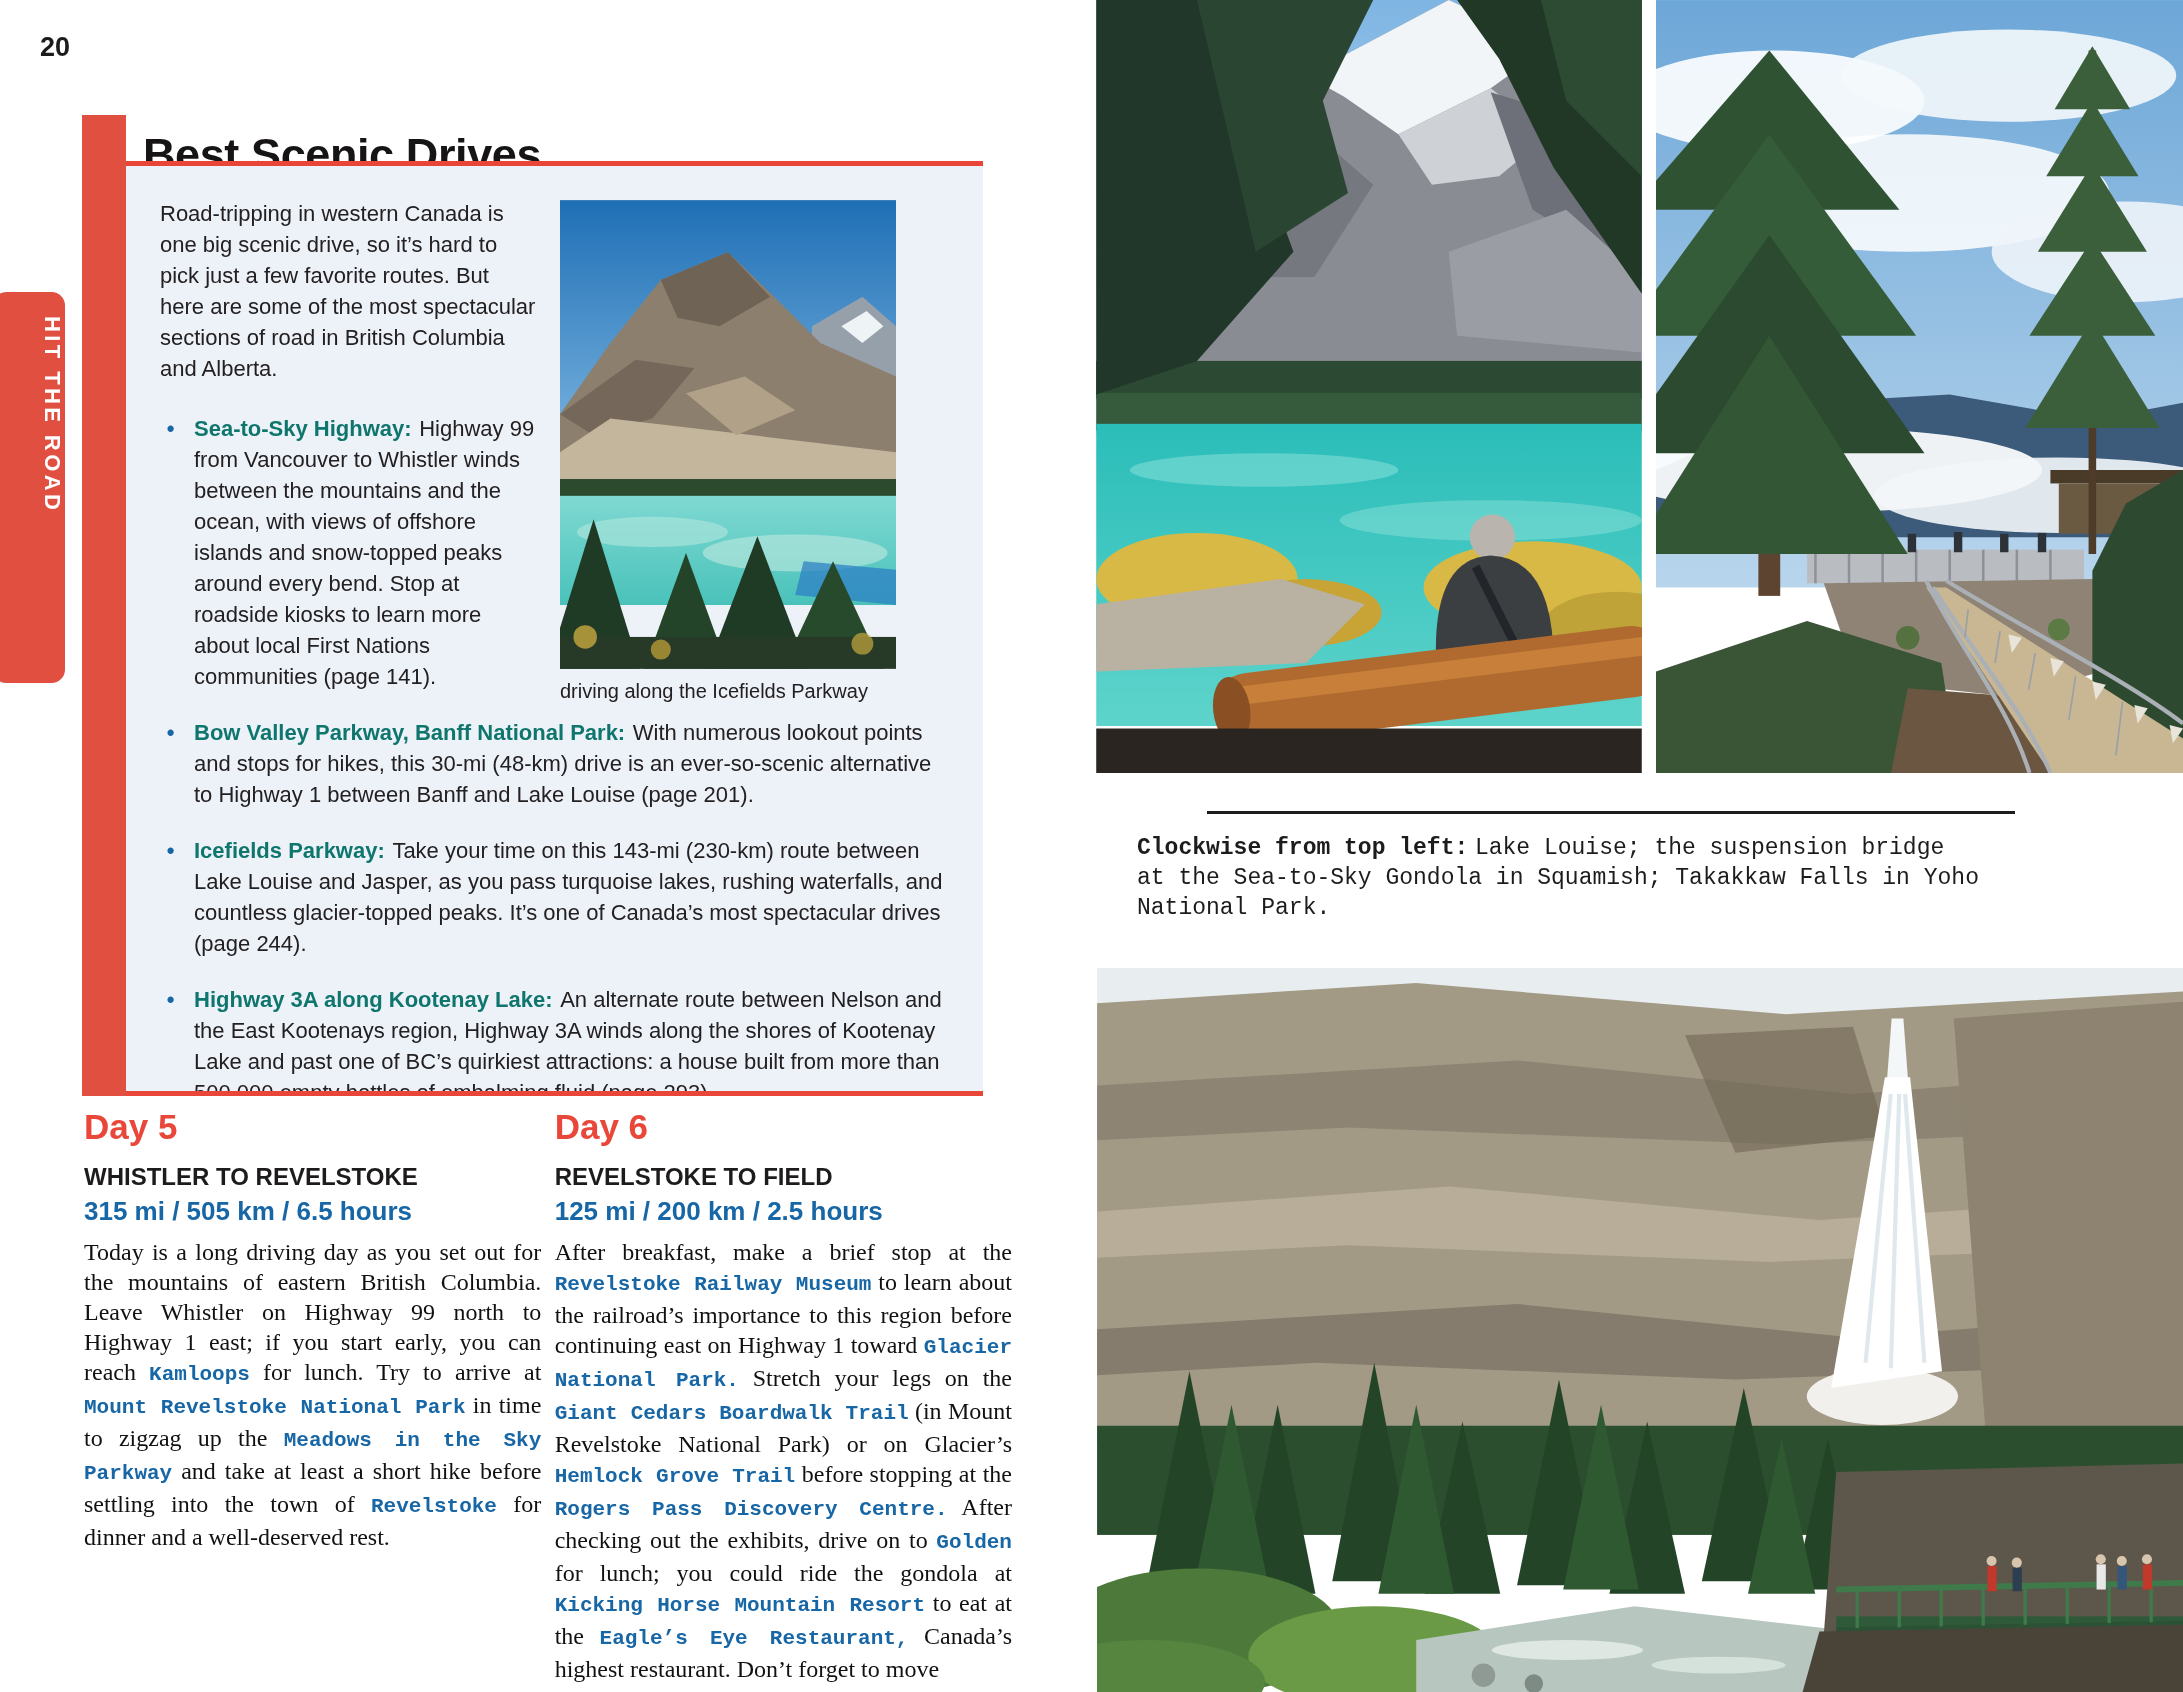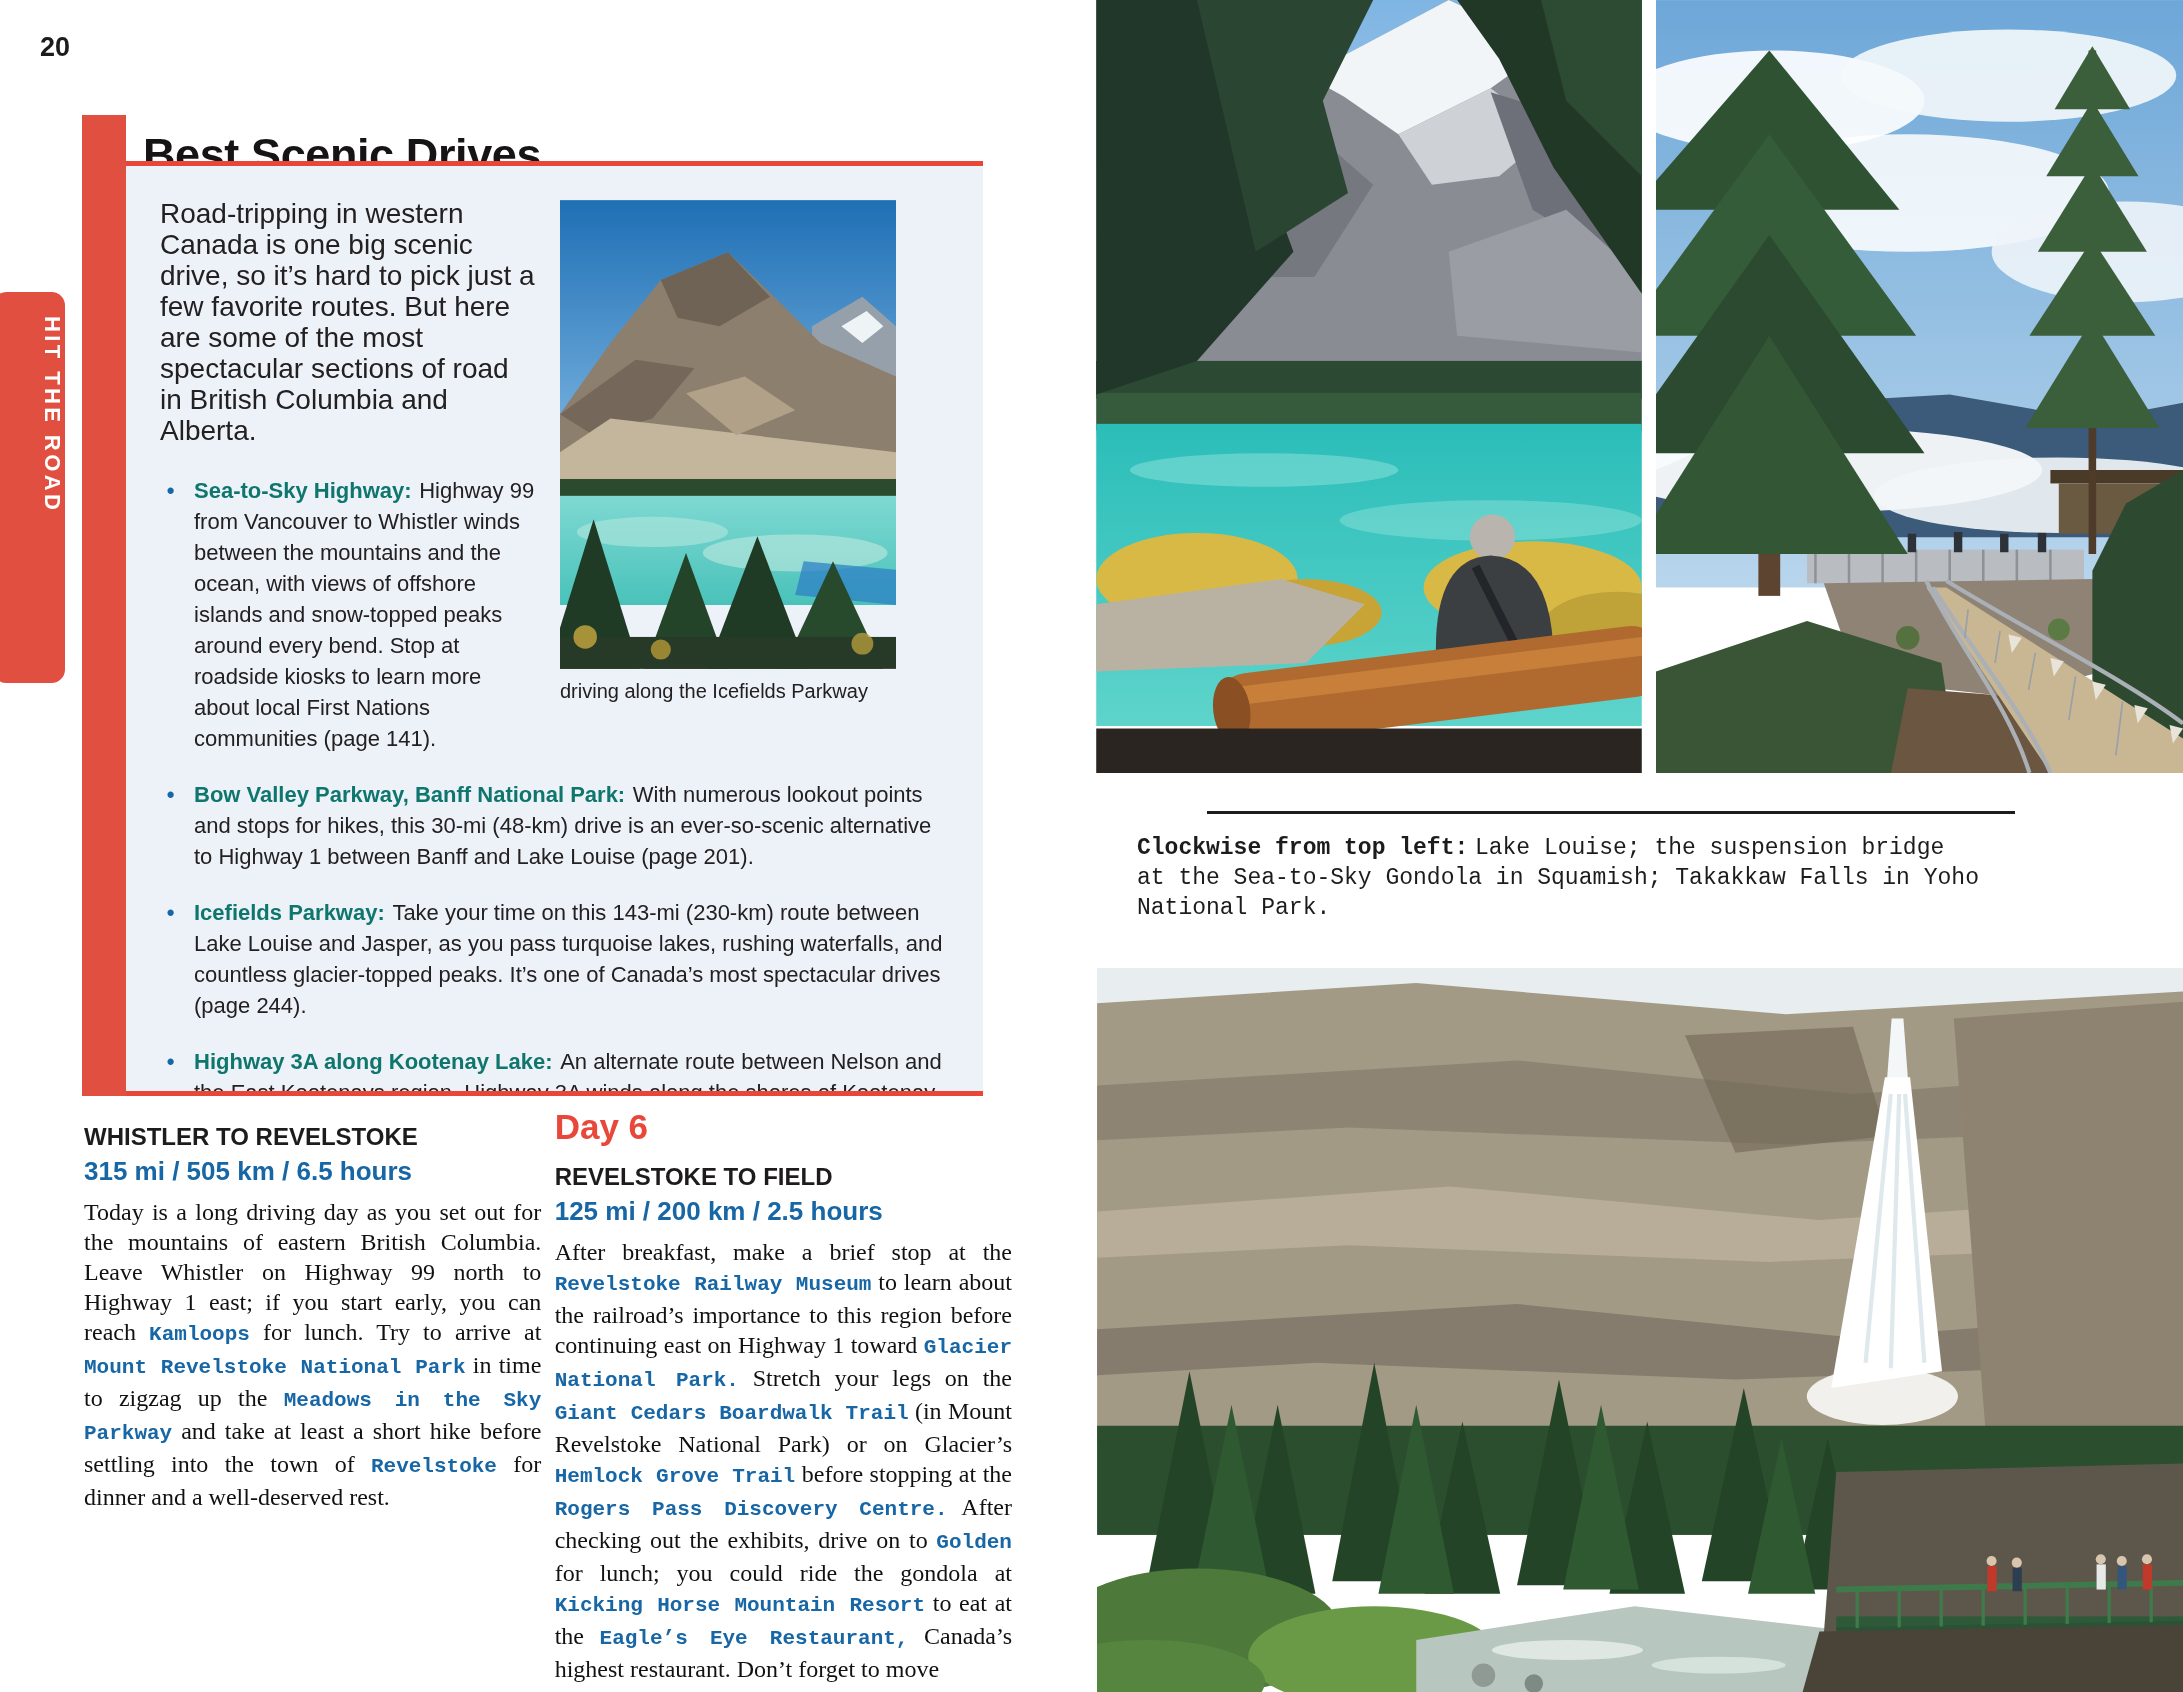--- a/index.html
+++ b/index.html
@@ -28,21 +28,21 @@
   
   .feature-box{
     position:absolute;left:126px;top:161px;width:857px;height:935px;
     box-sizing:border-box;background:#edf1f8;
     border-top:5px solid #e84638;border-bottom:5px solid #e84638;
     padding:32px 35px 25px 34px;overflow:hidden;
   }
   .feature-box figure{float:right;width:388px;margin:1.7px 0 8.4px 22px;padding:0;}
   .feature-box figure svg{display:block;width:336px;height:469px;}
   .photo-cap{font-size:20px;color:#232022;margin-top:11.8px;}
-  .intro{font-size:28px;line-height:31px;margin:0 0 28.6px 0;}
+  .intro{font-size:22px;line-height:31px;margin:0 0 28.6px 0;}
   ul.drive-list{list-style:none;margin:0;padding:0;}
   ul.drive-list li{position:relative;padding-left:34px;margin-bottom:25px;font-size:22px;line-height:31px;}
   .bullet-dot{position:absolute;left:6.7px;top:0;color:#1766a5;font-weight:bold;}
   .b-lead{color:#0f766e;font-weight:bold;margin-right:7.6px;}
   
   .days{position:absolute;left:84px;top:1107px;width:928px;display:flex;gap:13.4px;}
   .day-col{width:458px;}
   .day-title{color:#e8473a;font-size:35px;font-weight:bold;margin:0 0 6.7px 0;}
   .day-route{font-size:24px;font-weight:bold;color:#1d1b1c;margin:16px 0 5px 0;}
   .day-stats{font-size:26px;font-weight:bold;color:#1766a5;margin:0 0 10px 0;}
@@ -128,20 +128,21 @@
       <span class="bullet-dot">•</span><span class="b-lead">Icefields Parkway:</span><span>Take your time on this 143-mi (230-km) route between Lake Louise and Jasper, as you pass turquoise lakes, rushing waterfalls, and countless glacier-topped peaks. It’s one of Canada’s most spectacular drives (page 244).</span>
     </li>
     <li>
       <span class="bullet-dot">•</span><span class="b-lead">Highway 3A along Kootenay Lake:</span><span>An alternate route between Nelson and the East Kootenays region, Highway 3A winds along the shores of Kootenay Lake and past one of BC’s quirkiest attractions: a house built from more than 500,000 empty bottles of embalming fluid (page 293).</span>
     </li>
   </ul>
 </div>
 
 <div class="days">
   <div class="day-col">
+    <h2 class="day-title">Day 5</h2>
     <div class="day-route">WHISTLER TO REVELSTOKE</div>
     <div class="day-stats">315 mi / 505 km / 6.5 hours</div>
     <p class="day-body">Today is a long driving day as you set out for the mountains of eastern British Columbia. Leave Whistler on Highway 99 north to Highway 1 east; if you start early, you can reach <span class="bl">Kamloops</span> for lunch. Try to arrive at <span class="bl">Mount Revelstoke National Park</span> in time to zigzag up the <span class="bl">Meadows in the Sky Parkway</span> and take at least a short hike before settling into the town of <span class="bl">Revelstoke</span> for dinner and a well-deserved rest.</p>
   </div>
   <div class="day-col">
     <h2 class="day-title">Day 6</h2>
     <div class="day-route">REVELSTOKE TO FIELD</div>
     <div class="day-stats">125 mi / 200 km / 2.5 hours</div>
     <p class="day-body">After breakfast, make a brief stop at the <span class="bl">Revelstoke Railway Museum</span> to learn about the railroad’s importance to this region before continuing east on Highway 1 toward <span class="bl">Glacier National Park.</span> Stretch your legs on the <span class="bl">Giant Cedars Boardwalk Trail</span> (in Mount Revelstoke National Park) or on Glacier’s <span class="bl">Hemlock Grove Trail</span> before stopping at the <span class="bl">Rogers Pass Discovery Centre.</span> After checking out the exhibits, drive on to <span class="bl">Golden</span> for lunch; you could ride the gondola at <span class="bl">Kicking Horse Mountain Resort</span> to eat at the <span class="bl">Eagle’s Eye Restaurant,</span> Canada’s highest restaurant. Don’t forget to move</p>
   </div>

